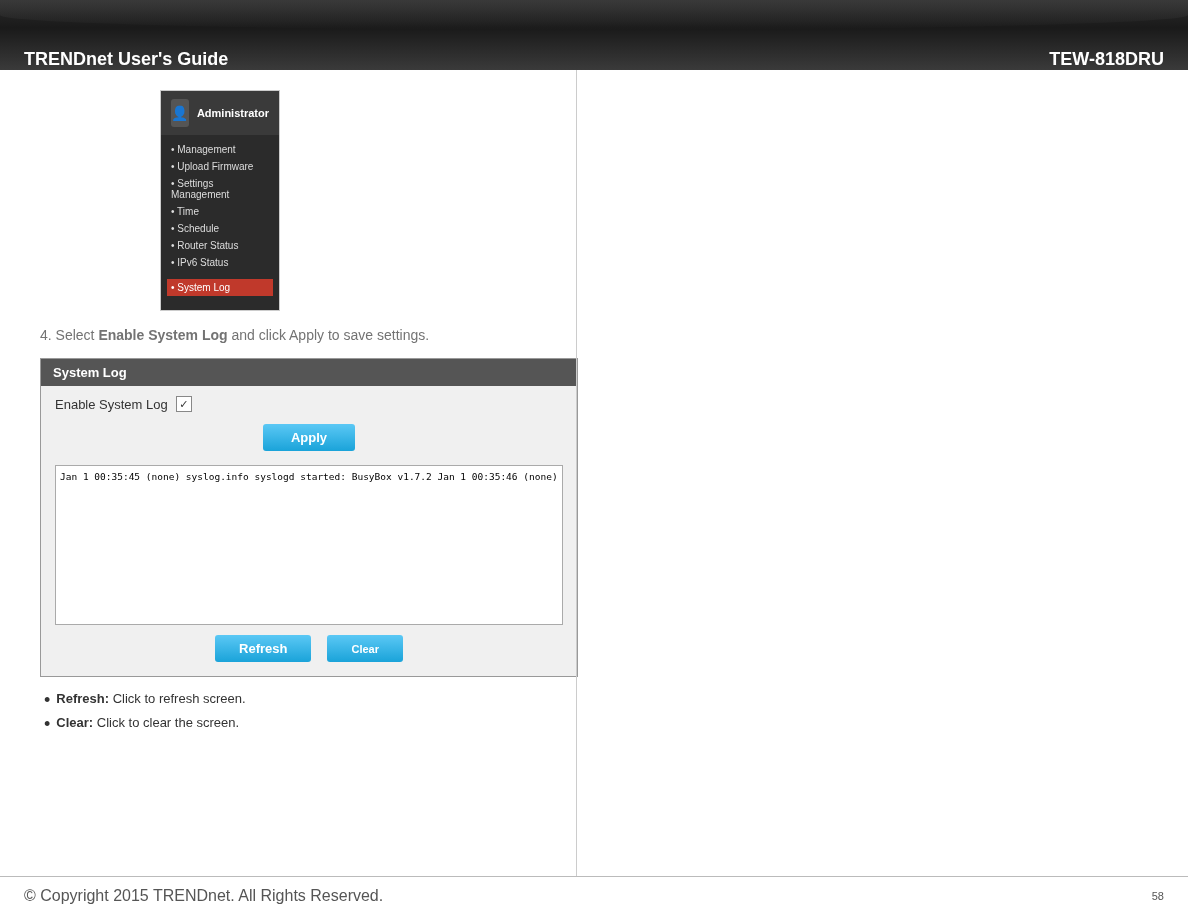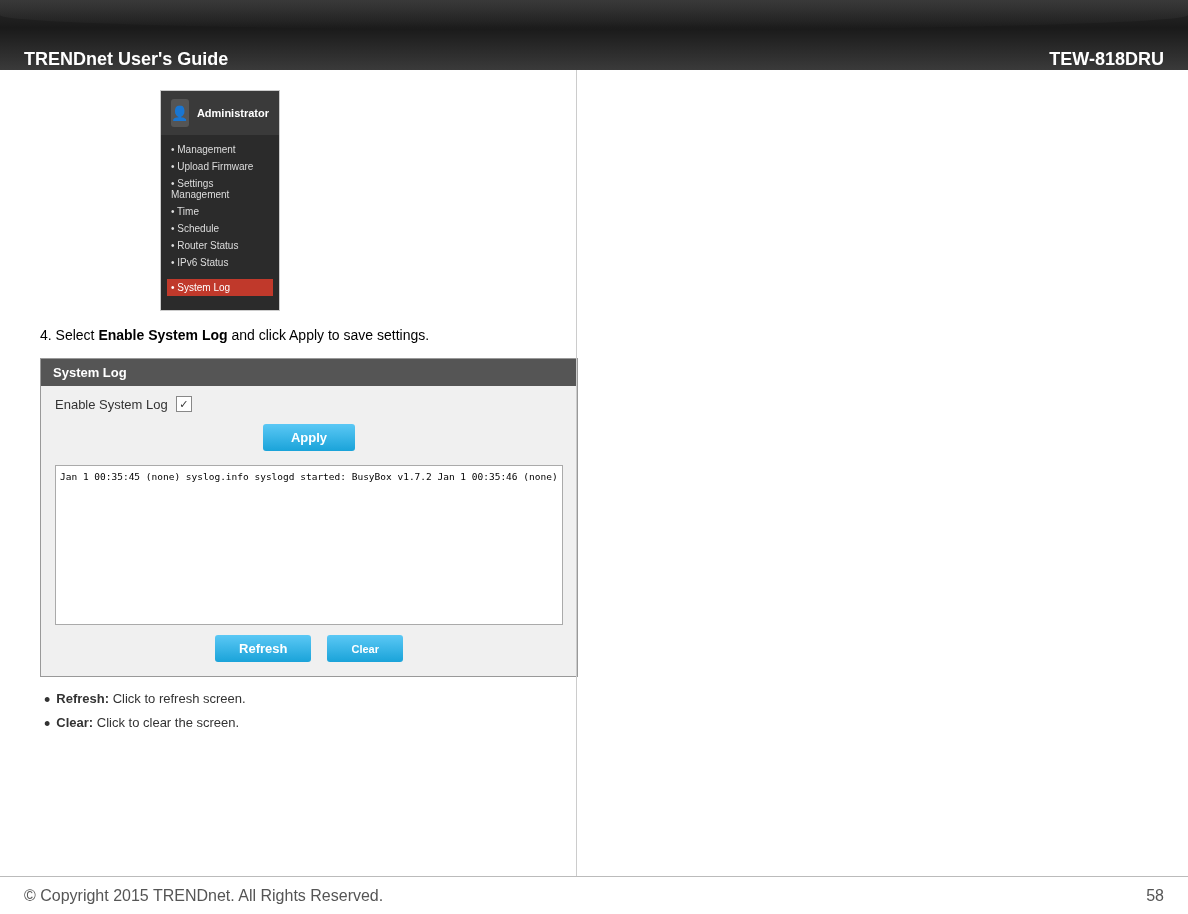--- a/index.html
+++ b/index.html
@@ -94,21 +94,21 @@
     .menu-item.active {
       background: #c0392b;
       color: #fff;
       padding: 3px 4px;
       margin: 8px -4px;
     }
 
     
     .step-instruction {
       font-size: 14px;
-      color: #000000;
+      color: #737373;
       margin-bottom: 12px;
       line-height: 1.5;
     }
     .step-instruction strong {
       font-weight: bold;
     }
 
     
     .system-log-panel {
       border: 1px solid #999;
@@ -252,21 +252,21 @@
       align-items: center;
       justify-content: space-between;
       padding: 0 24px;
       background: #fff;
     }
     .footer-text {
       font-size: 16px;
       color: #555;
     }
     .footer-page {
-      font-size: 16px;
+      font-size: 11px;
       color: #555;
     }
   </style>
 </head>
 <body>
 
 <div class="header">
   <span class="header-title-left">TRENDnet User's Guide</span>
   <span class="header-title-right">TEW-818DRU</span>
 </div>

